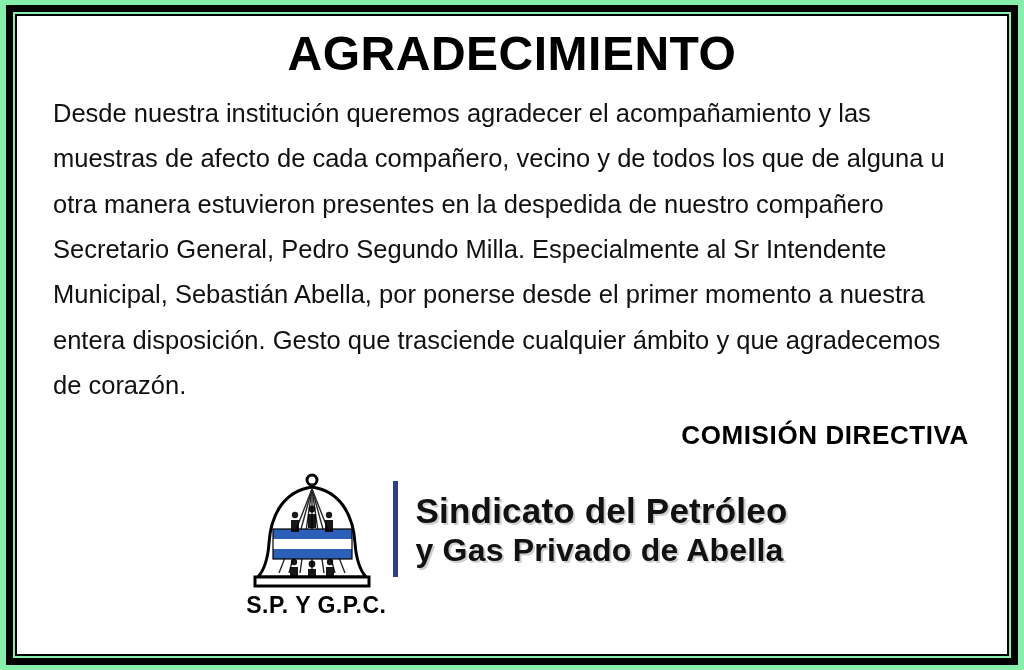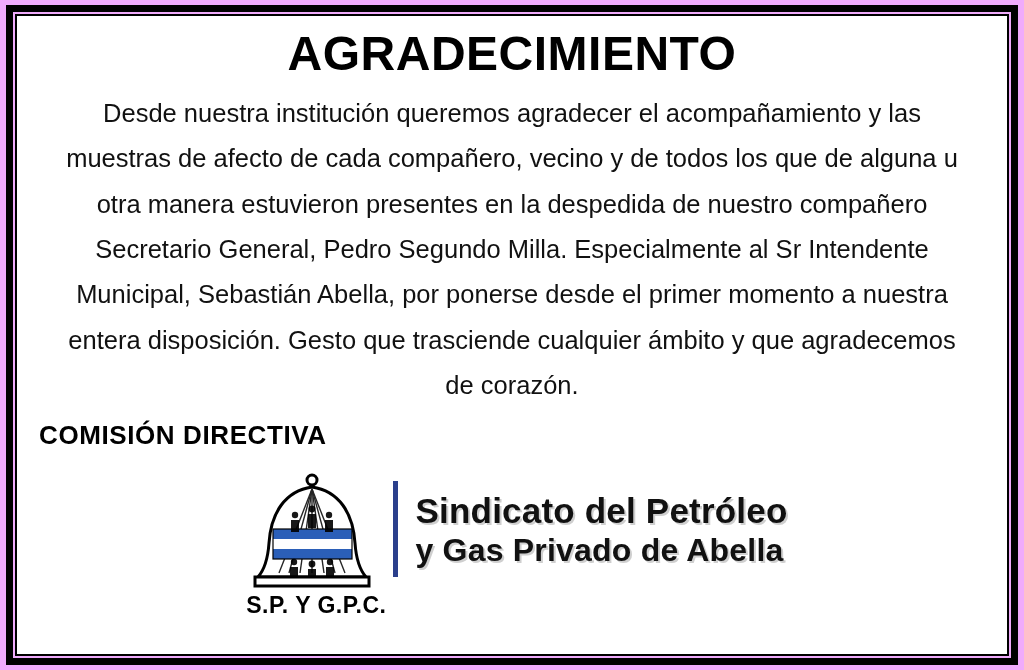--- a/index.html
+++ b/index.html
@@ -10,21 +10,21 @@
   body {
     width: 1024px;
     height: 670px;
     font-family: "Liberation Sans", sans-serif;
     overflow: hidden;
   }
   .page {
     position: relative;
     width: 1024px;
     height: 670px;
-    background: #f0abfc;
+    background: #86efac;
     box-sizing: border-box;
   }
   
   .frame-outer {
     position: absolute;
     left: 6px;
     top: 5px;
     right: 6px;
     bottom: 5px;
     border: 7px solid #000000;
@@ -52,30 +52,31 @@
   .headline {
     text-align: center;
     font-weight: bold;
     font-size: 48px;
     letter-spacing: 0.5px;
     color: #000000;
     line-height: 1.1;
     margin: 4px 0 10px 0;
   }
   .body-text {
-    text-align: center;
+    text-align: left;
     font-size: 25.5px;
     color: #111111;
     line-height: 1.78;
     padding: 0 14px;
   }
   .body-text p {
     margin: 0;
   }
   .signoff {
+    text-align: right;
     font-weight: bold;
     font-size: 26px;
     letter-spacing: 0.6px;
     color: #000000;
     margin-top: 12px;
     padding-right: 16px;
   }
   .logo-row {
     display: flex;
     align-items: center;

